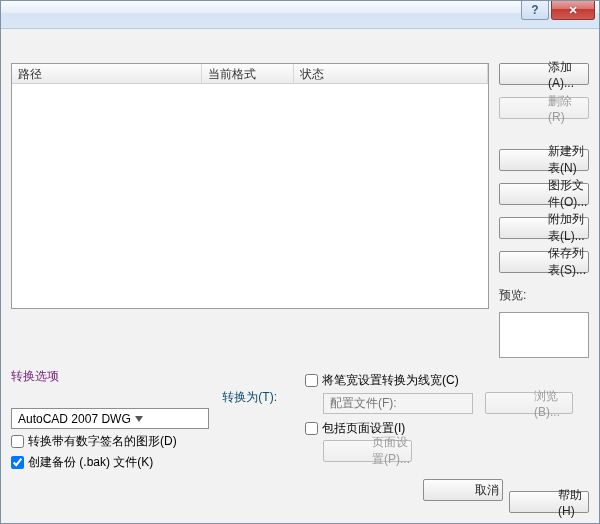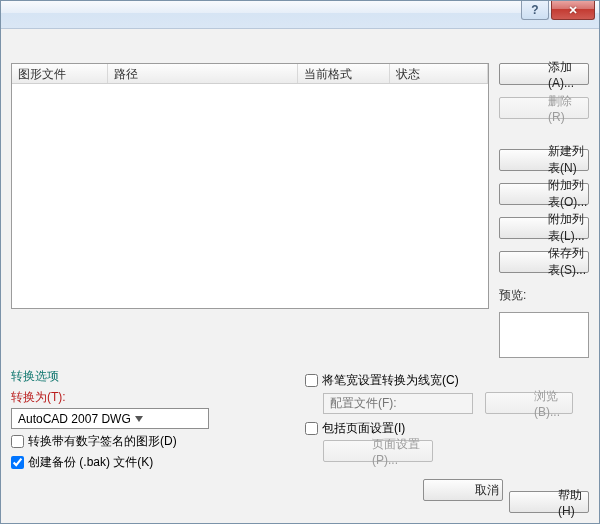--- a/index.html
+++ b/index.html
@@ -24,22 +24,22 @@
 .side-col { width: 90px; display: flex; flex-direction: column; }
 .btn { height: 22px; background: linear-gradient(to bottom,#fdfdfd,#e7e7e7); border: 1px solid #8e8e8e; border-radius: 2px; color: #222; display: flex; align-items: center; justify-content: center; cursor: default; padding-left: 48px; }
 .btn[disabled], .btn.disabled { color: #9b9b9b; border-color: #bdbdbd; background: linear-gradient(to bottom,#f8f8f8,#eee); }
 .btn + .btn { margin-top: 12px; }
 .group-gap { height: 30px; }
 .preview-label { color: #333; margin-top: 14px; margin-bottom: 8px; }
 .preview-box { border: 1px solid #9c9c9c; background: #fff; flex: 1; min-height: 46px; }
 .side-col .preview-box { width: 90px; }
 .bottom-area { display: flex; gap: 28px; margin-top: 10px; }
 .left-opts { width: 266px; }
-.group-title { color: #0f766e; margin-bottom: 4px; }
-.field-label { color: #b91c1c; margin-bottom: 2px; display: block; }
+.group-title { color: #701a75; margin-bottom: 4px; }
+.field-label { color: #0c4a6e; margin-bottom: 2px; display: block; text-align: right; }
 .combo { width: 198px; height: 21px; border: 1px solid #8e8e8e; background: #fff; display: flex; align-items: center; padding: 0 2px 0 6px; }
 .combo-arrow { width: 16px; height: 16px; display: flex; align-items: center; justify-content: center; color: #555; }
 .chk-row { display: flex; align-items: center; gap: 4px; margin-top: 4px; }
 input[type=checkbox] { width: 13px; height: 13px; }
 .right-opts { flex: 1; }
 .chk-group { margin-bottom: 6px; }
 .inner-ctrl { margin-left: 18px; display: flex; align-items: center; gap: 12px; margin-top: 3px; }
 .text-input { height: 21px; width: 150px; border: 1px solid #bdbdbd; background: #f4f4f4; color: #9b9b9b; padding: 0 6px; }
 .right-opts .btn-browse { width: 88px; }
 .footer { display: flex; justify-content: flex-end; gap: 6px; padding-top: 8px; border-top: 0; margin-top: auto; }
@@ -58,34 +58,33 @@
     </div>
   </div>
 
   <div class="client">
     <div class="top-gap"></div>
 
     <div class="mid-row">
       <div class="list-wrap">
         <div class="list">
           <div class="list-header">
-            <div class="col col-file">图形文件</div>
             <div class="col col-path">路径</div>
             <div class="col col-format">当前格式</div>
             <div class="col col-state">状态</div>
           </div>
         </div>
       </div>
 
       <div class="side-col">
         <div class="btn">添加(A)...</div>
         <div class="btn disabled">删除(R)</div>
         <div class="group-gap"></div>
         <div class="btn">新建列表(N)</div>
-        <div class="btn">附加列表(O)...</div>
+        <div class="btn">图形文件(O)...</div>
         <div class="btn">附加列表(L)...</div>
         <div class="btn">保存列表(S)...</div>
         <div class="preview-label">预览:</div>
         <div class="preview-box"></div>
       </div>
     </div>
 
     <div class="bottom-area">
       <div class="left-opts">
         <div class="group-title">转换选项</div>
@@ -118,21 +117,21 @@
             <input class="text-input" disabled="" placeholder="配置文件(F):" style="">
             <div class="btn disabled btn-browse">浏览(B)...</div>
           </div>
         </div>
         <div class="chk-group">
           <div class="chk-row">
             <input type="checkbox" style="">
             <span>包括页面设置(I)</span>
           </div>
           <div class="inner-ctrl">
-            <div class="btn disabled" style="width:110px">页面设置(P)...</div>
+            <div class="btn disabled" style="width:89px">页面设置(P)...</div>
           </div>
         </div>
       </div>
     </div>
 
     <div class="footer">
       <div class="btn">取消</div>
       <div class="btn">帮助(H)</div>
     </div>
   </div>

